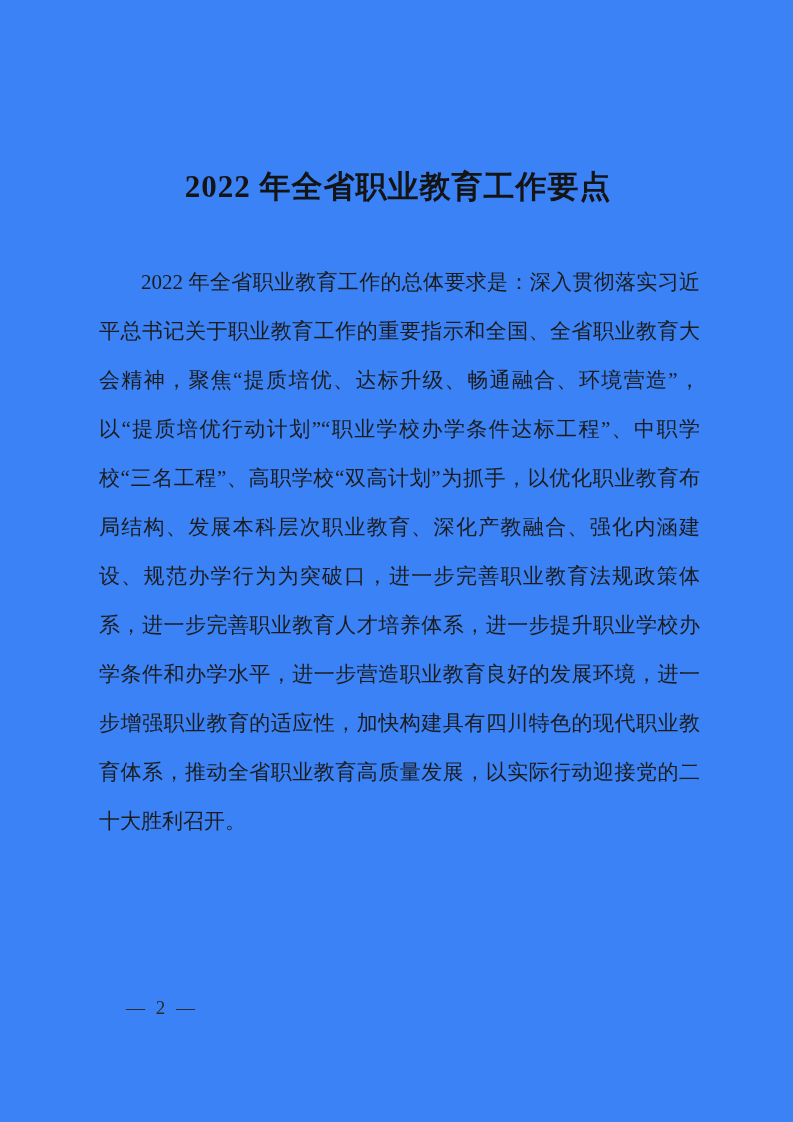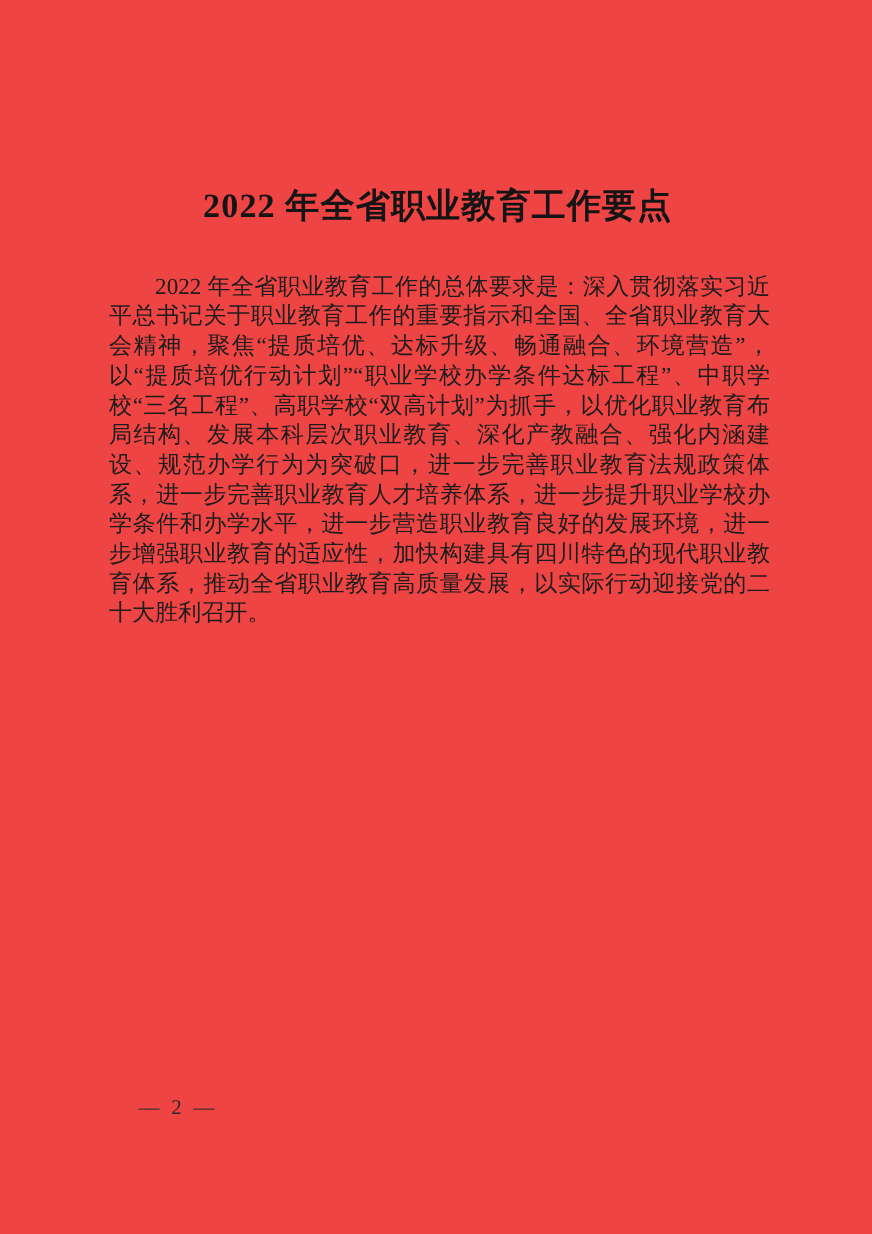--- a/index.html
+++ b/index.html
@@ -11,42 +11,42 @@
     width: 793px;
     height: 1122px;
     position: relative;
     font-family: "Liberation Serif", "DejaVu Serif", serif;
     color: #1c1c1c;
     overflow: hidden;
   }
   .page {
     position: absolute;
     inset: 0;
-    background: #ef4444;
+    background: #3b82f6;
   }
   .doc-title {
     position: absolute;
     top: 167px;
     left: 96px;
     width: 604px;
     margin: 0;
     text-align: center;
     font-size: 31px;
     font-weight: bold;
     letter-spacing: 1px;
     line-height: 1.3;
     color: #141414;
   }
   .doc-body {
     position: absolute;
-    top: 247px;
+    top: 258px;
     left: 99px;
     width: 601px;
     font-size: 21px;
-    line-height: 27px;
+    line-height: 49px;
     text-align: justify;
     text-justify: inter-ideograph;
     color: #1c1c1c;
   }
   .para {
     margin: 0;
     text-indent: 2em;
   }
   .para .lead {
     font-weight: bold;

